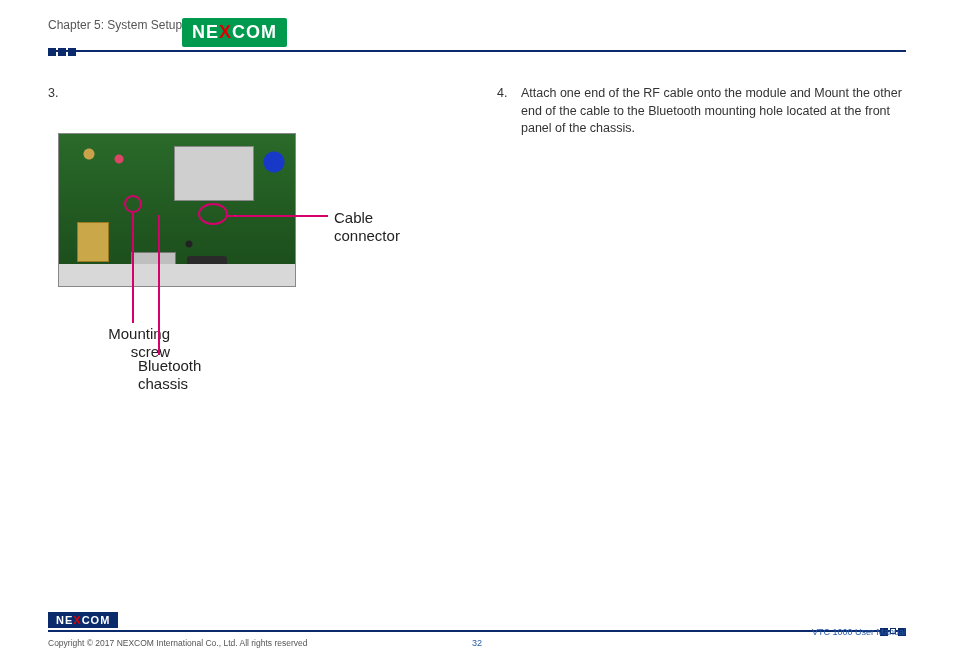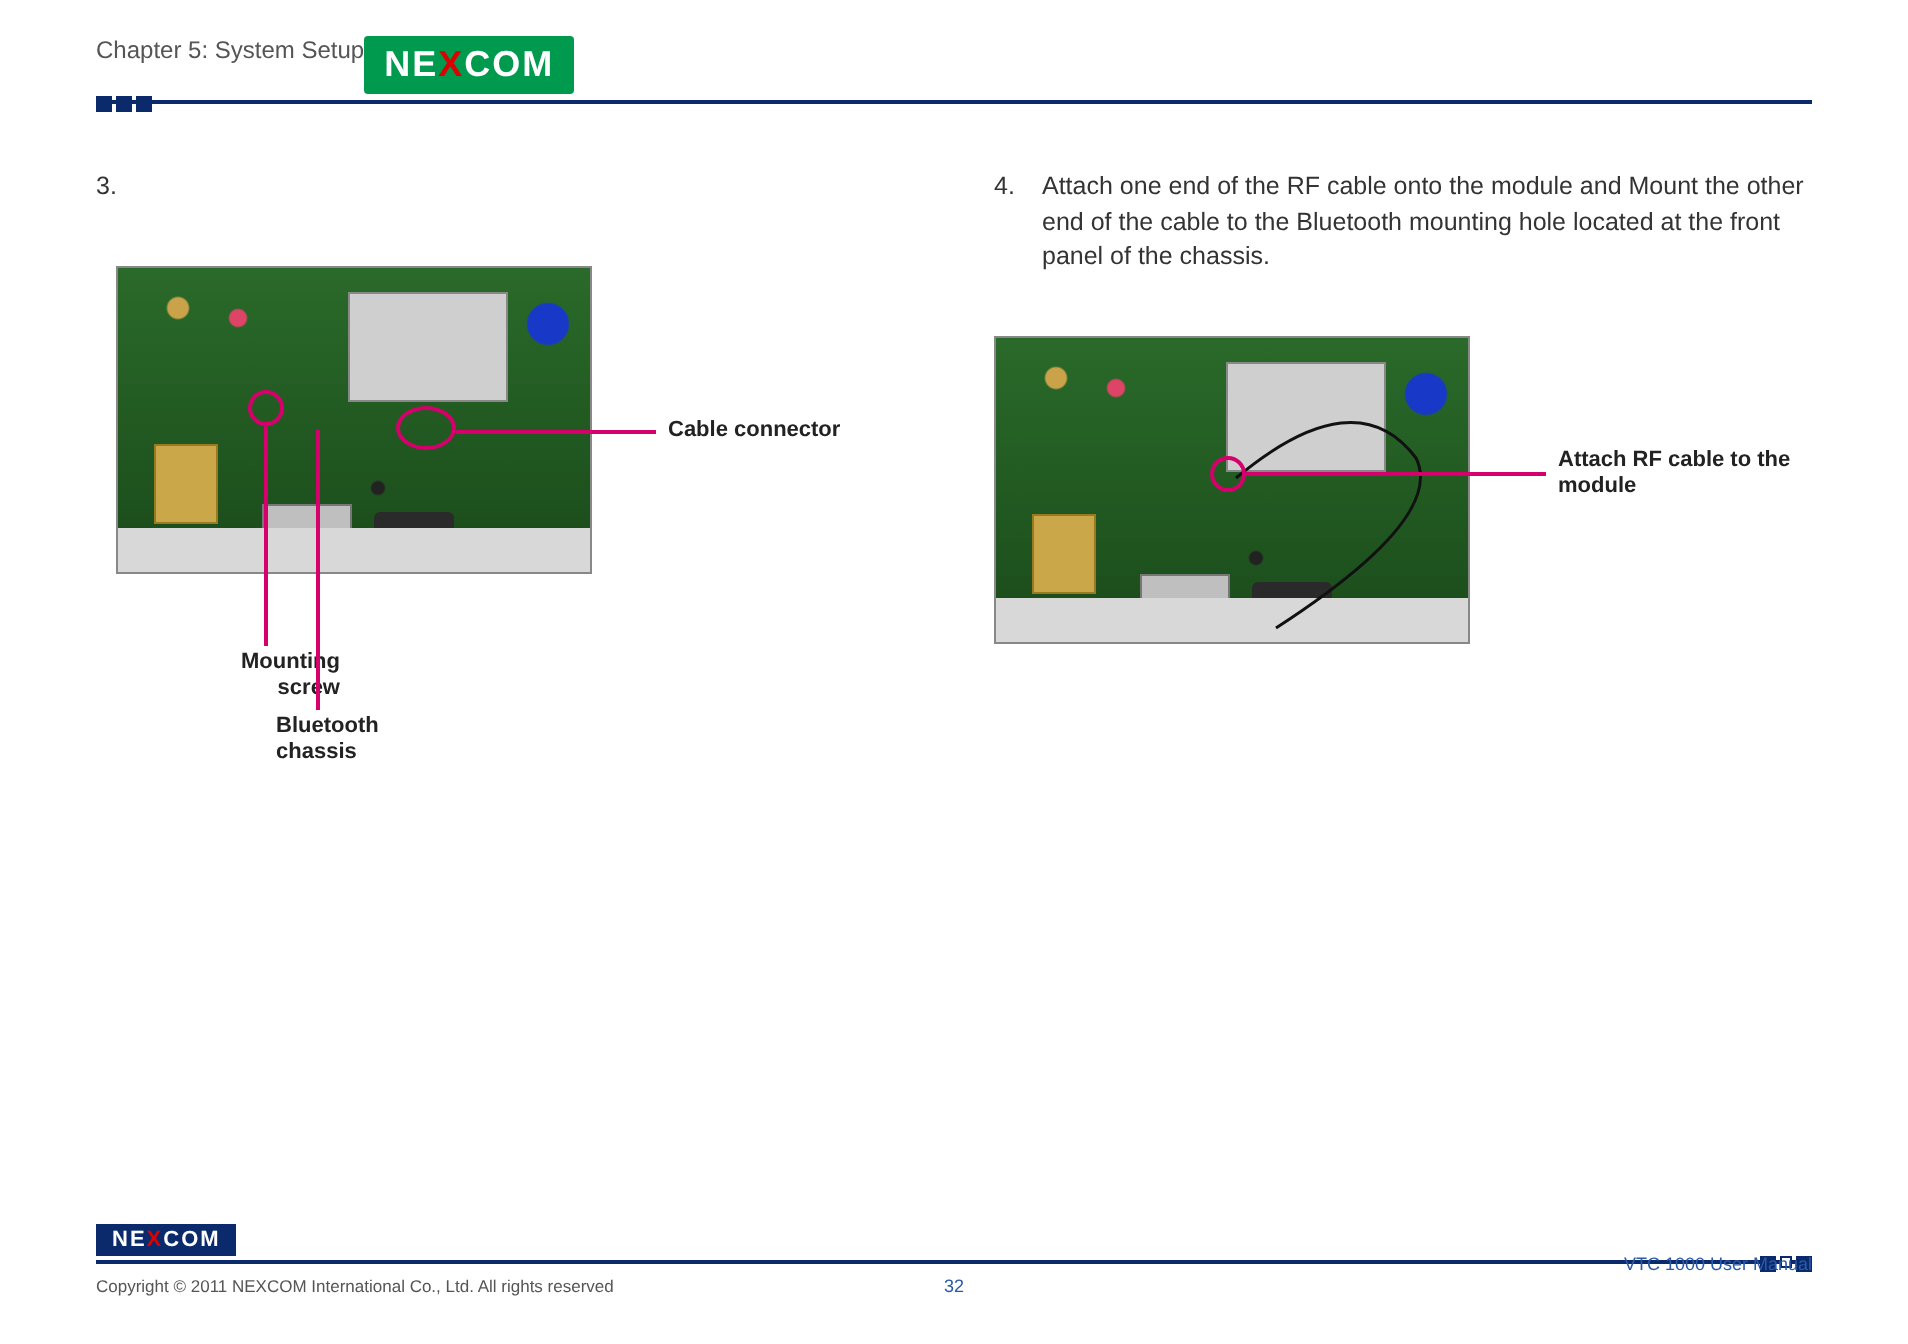--- a/index.html
+++ b/index.html
@@ -84,21 +84,21 @@
   .board-port { position:absolute; left:72px; bottom:6px; width:45px; height:28px; background:#bfbfbf; border:1px solid #777; }
   .board-port2{ position:absolute; left:128px; bottom:10px; width:40px; height:20px; background:#2a2a2a; border-radius:3px; }
   .board-gold { position:absolute; left:18px; bottom:24px; width:32px; height:40px; background:#caa84a; border:1px solid #997a20; }
   .callout-circle {
     position:absolute; border:2px solid #d6006c; border-radius:50%;
   }
   .callout-line {
     position:absolute; background:#d6006c;
   }
   .callout-label {
-    position:absolute; font-size:11px; font-weight:bold; color:#222; line-height:1.2;
+    position:absolute; font-size:15px; font-weight:normal; color:#222; line-height:1.2;
   }
   
   .footer-rule {
     position:absolute; left:48px; right:48px; bottom:40px; height:2px; background:#0a2a6c;
   }
   .sq-row-br {
     position:absolute; right:48px; bottom:36px; display:flex; gap:2px;
   }
   .sq-row-br div { width:8px; height:8px; background:#0a2a6c; }
   .sq-row-br div:nth-child(2){ background:#fff; border:1px solid #0a2a6c; width:6px; height:6px;}
@@ -162,45 +162,28 @@
       <div class="callout-label" style="left:90px; top:224px; width:80px;">Bluetooth chassis</div>
     </div>
   </div>
 
   <div class="col">
     <div class="step">
       <div class="step-num">4.</div>
       <div>Attach one end of the RF cable onto the module and Mount the other end of the cable to the Bluetooth mounting hole located at the front panel of the chassis.</div>
     </div>
 
-    <div class="figure" style="height:200px;">
-      <div class="board" style="position:absolute; left:0; top:0;">
-        <div class="board-card"></div>
-        <div class="board-gold"></div>
-        <div class="board-port"></div>
-        <div class="board-port2"></div>
-        <div class="board-strip"></div>
-
-        <svg style="position:absolute; left:0; top:0;" width="238" height="154">
-          <path d="M120 70 Q180 20 210 60 Q225 90 140 145" stroke="#111" stroke-width="1.5" fill="none"></path>
-        </svg>
-      </div>
-
-      <div class="callout-circle" style="left:108px; top:60px; width:18px; height:18px;"></div>
-      <div class="callout-line" style="left:126px; top:68px; width:150px; height:2px;"></div>
-      <div class="callout-label" style="left:282px; top:56px; width:130px;">Attach RF cable to the module</div>
-    </div>
   </div>
 
 </div>
 
 <div class="footer-logo">
   <span>NE</span><span class="x">X</span><span>COM</span>
 </div>
 <div class="footer-rule"></div>
 <div class="sq-row-br">
     <div></div>
     <div></div>
     <div></div>
   </div>
-<div class="copyright">Copyright © 2011 NEXCOM International Co., Ltd. All rights reserved</div>
+<div class="copyright">Copyright © 2017 NEXCOM International Co., Ltd. All rights reserved</div>
 <div class="pagenum">32</div>
 <div class="manual">VTC 1000 User Manual</div>
 
 </body></html>

